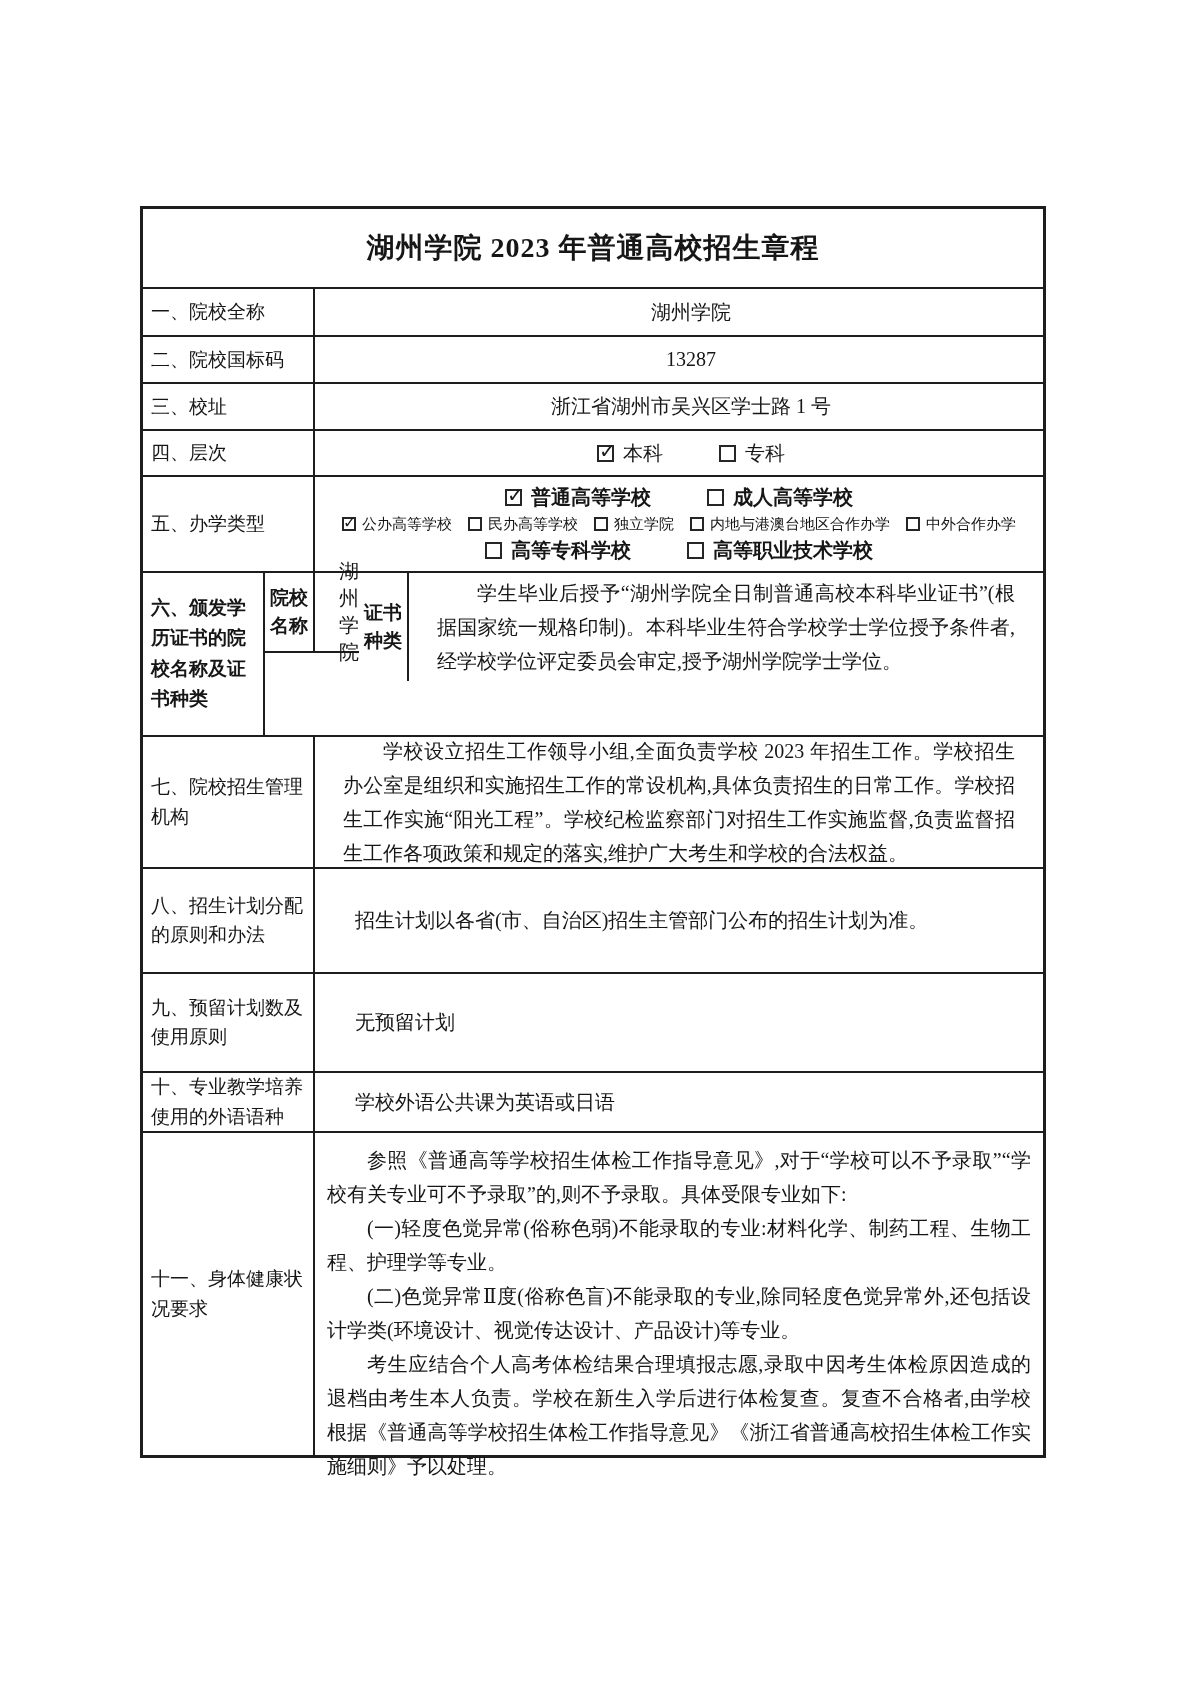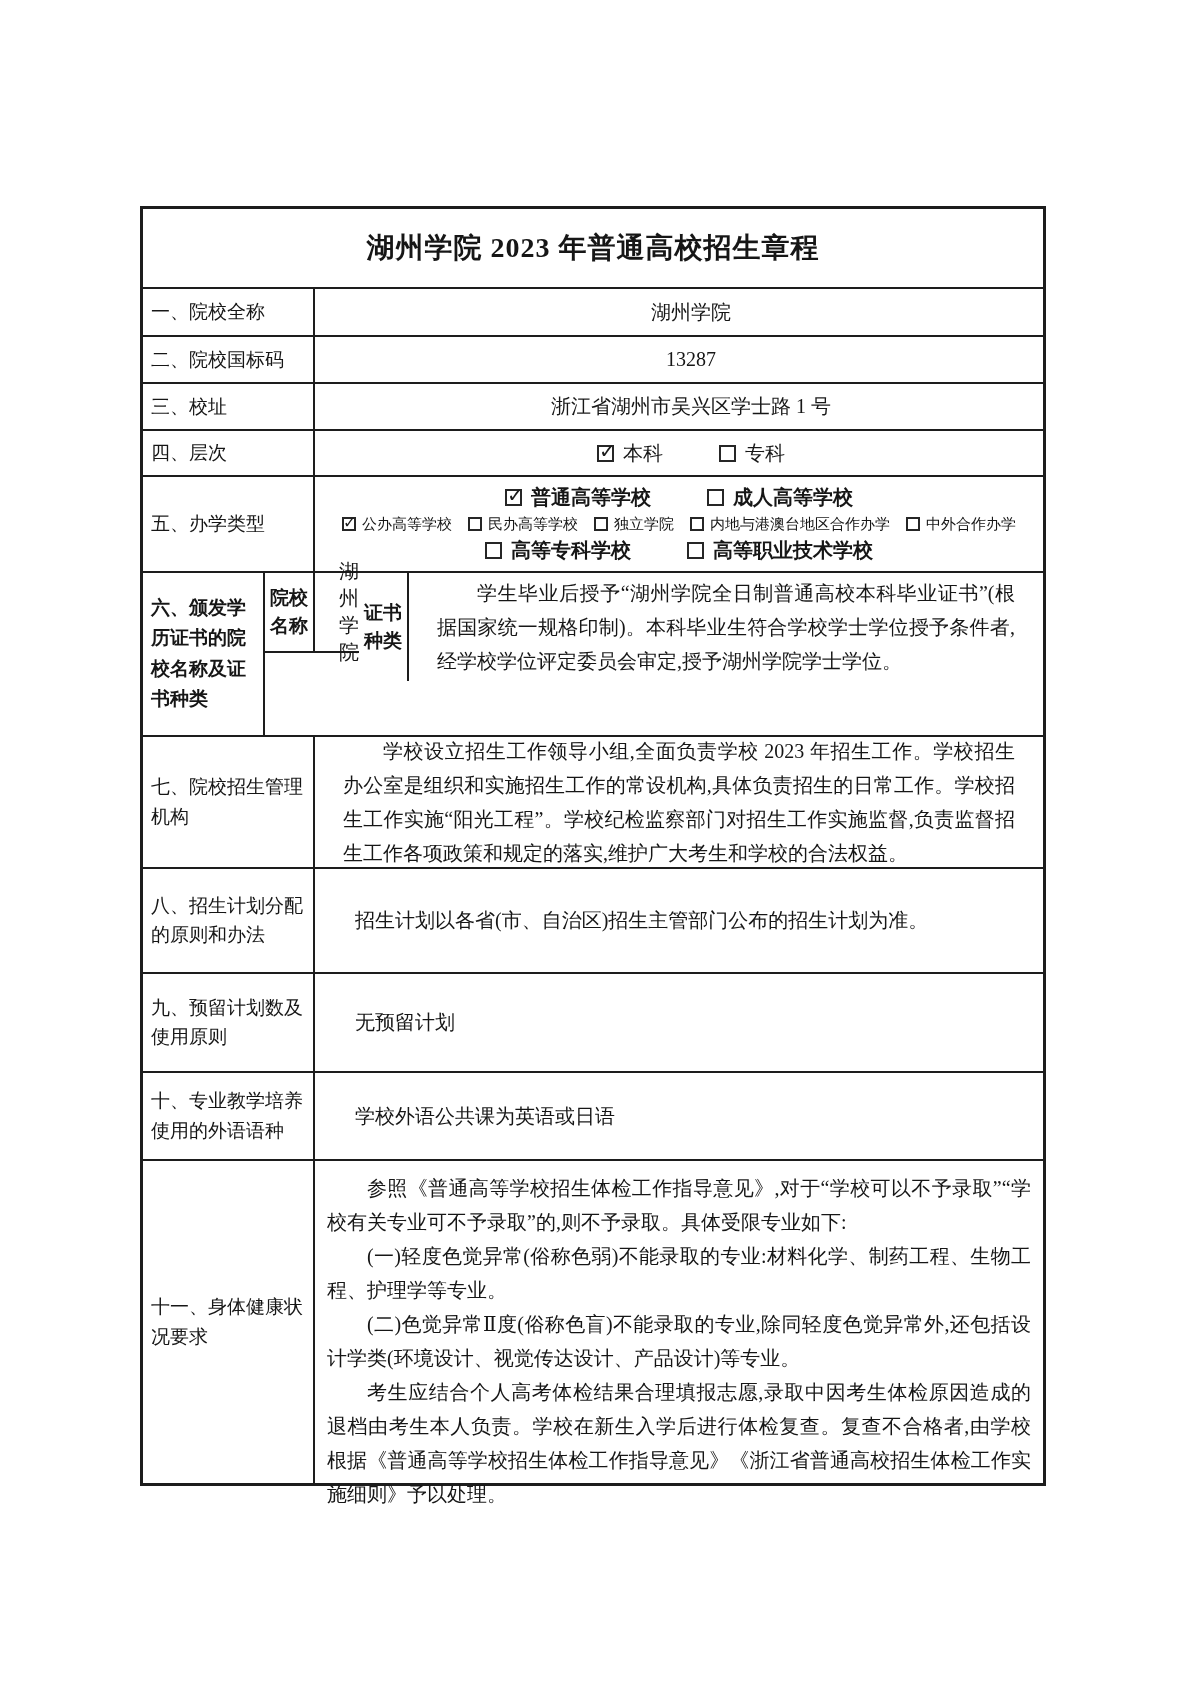--- a/index.html
+++ b/index.html
@@ -44,21 +44,21 @@
   }
   .cell-value.left { justify-content:flex-start; padding:0 0; }
   .cell-value.left p { margin:0; text-indent:2em; line-height:32px; }
   .cell-value.para { display:flex; align-items:center; justify-content:flex-start; padding:4px 12px; }
   .cell-value.para p { margin:16px; text-indent:2em; text-align:justify; line-height:34px; }
   .cell-value.paras { display:block; padding:10px 12px; }
   .cell-value.paras p { margin:0; text-indent:2em; text-align:justify; line-height:34px; }
 
   .h-r1 { height:48px; } .h-r2 { height:47px; } .h-r3 { height:47px; } .h-r4 { height:46px; }
   .h-r5 { height:96px; } .h-r7 { height:132px; } .h-r8 { height:105px; }
-  .h-r9 { height:99px; } .h-r10 { height:88px; } .h-r11 { height:324px; }
+  .h-r9 { height:99px; } .h-r10 { height:60px; } .h-r11 { height:324px; }
 
   
   .r5-lines { flex-direction:column; justify-content:space-evenly; align-items:stretch; padding:4px 6px; }
   .r5-line { display:flex; justify-content:center; align-items:center; }
   .r5-line.wide { gap:56px;font-weight:bold; }
   .r5-line.dense { gap:16px; font-size:15px; }
 
   
   .r6-mainlabel {
     flex:0 0 122px; width:122px;

